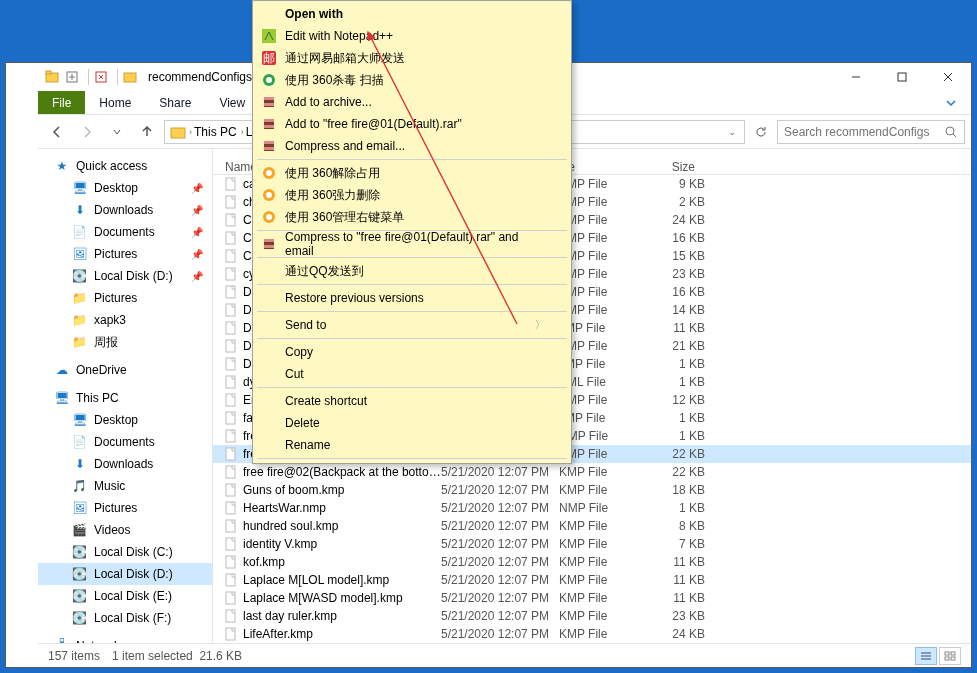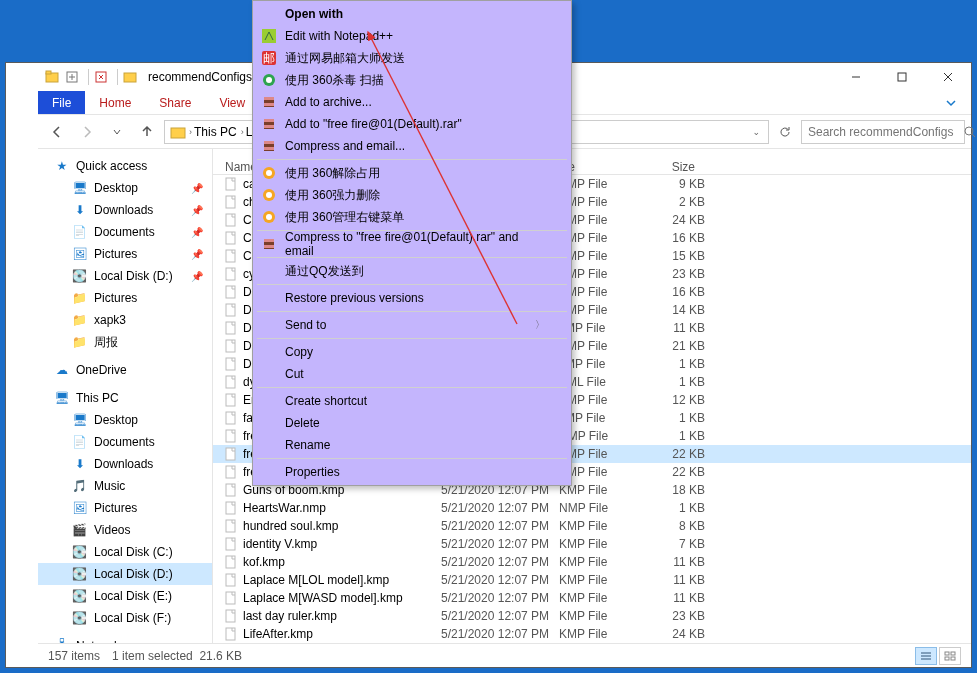--- a/index.html
+++ b/index.html
@@ -11,34 +11,34 @@
   
   .titlebar { height:28px; display:flex; align-items:center; padding-left:6px; background:#fff; }
   .titlebar .ticon { width:16px; height:16px; margin-right:4px; display:inline-flex; align-items:center; justify-content:center; }
   .titlebar .sep { width:1px; height:16px; background:#ccc; margin:0 4px; }
   .titlebar .title { margin-left:6px; }
   .wbtns { margin-left:auto; display:flex; }
   .wbtn { width:46px; height:28px; display:flex; align-items:center; justify-content:center; }
 
   
   .ribbon { height:24px; display:flex; align-items:stretch; border-bottom:1px solid #e5e5e5; }
-  .ribbon .file { background:#1d4ed8; color:#fff; padding:0 14px; display:flex; align-items:center; }
-  .ribbon .tab { padding:0 14px; display:flex; align-items:center; color:#b91c1c; }
+  .ribbon .file { background:#4d7c0f; color:#fff; padding:0 14px; display:flex; align-items:center; }
+  .ribbon .tab { padding:0 14px; display:flex; align-items:center; color:#0f172a; }
   .ribbon .caret { margin-left:auto; width:40px; display:flex; align-items:center; justify-content:center; color:#1979ca; }
 
   
   .navrow { height:34px; display:flex; align-items:center; border-bottom:1px solid #e5e5e5; padding:0 6px; gap:4px; }
   .navbtn { width:26px; height:26px; display:flex; align-items:center; justify-content:center; color:#666; border-radius:2px; }
   .navbtn.dis { color:#bbb; }
   .breadcrumb { flex:1; height:24px; border:1px solid #ccc; display:flex; align-items:center; padding:0 4px; gap:2px; overflow:hidden; }
   .breadcrumb .bicon { width:18px; height:18px; display:flex; align-items:center; justify-content:center; }
   .bc-part { display:flex; align-items:center; gap:4px; white-space:nowrap; }
   .bc-sep { color:#666; font-size:9px; }
   .bc-refresh { width:24px; display:flex; align-items:center; justify-content:center; color:#555; }
-  .search { width:164px; height:24px; border:1px solid #ccc; display:flex; align-items:center; padding:0 6px; color:#777; }
+  .search { width:188px; height:24px; border:1px solid #ccc; display:flex; align-items:center; padding:0 6px; color:#777; }
   .search input { border:none; outline:none; flex:1; font-size:12px; color:#555; }
   .search .sicon { color:#555; }
 
   
   .body { flex:1; display:flex; overflow:hidden; }
   .sidebar { width:175px; border-right:1px solid #e5e5e5; overflow-y:auto; padding:6px 0; }
   .sb-group { margin-bottom:6px; }
   .sb-item { display:flex; align-items:center; height:22px; padding-left:16px; gap:6px; cursor:default; }
   .sb-item.sub { padding-left:34px; }
   .sb-item.selected { background:#cde8ff; }
@@ -62,21 +62,21 @@
   .row .rt { flex:0 0 84px; color:#555; }
   .row .rs { flex:0 0 74px; text-align:right; padding-right:12px; color:#555; }
   .row.selected { background:#cde8ff; }
 
   .status { height:24px; border-top:1px solid #e5e5e5; display:flex; align-items:center; padding:0 10px; gap:12px; color:#555; }
   .status .viewbtns { margin-left:auto; display:flex; gap:2px; }
   .viewbtn { width:22px; height:18px; border:1px solid #ccc; display:flex; align-items:center; justify-content:center; font-size:10px; }
   .viewbtn.active { background:#cde8ff; border-color:#8bbde8; }
 
   
-  .ctx { position:absolute; left:252px; top:0; width:320px; background:#c4b5fd; border:1px solid #a0a0a0; box-shadow:3px 3px 6px rgba(0,0,0,.25); padding:2px; z-index:50; }
+  .ctx { position:absolute; left:252px; top:0; width:320px; background:#fef9c3; border:1px solid #a0a0a0; box-shadow:3px 3px 6px rgba(0,0,0,.25); padding:2px; z-index:50; }
   .ctx .mrow { height:22px; display:flex; align-items:center; padding:0 24px 0 30px; position:relative; }
   .ctx .mrow.bold { font-weight:600; }
   .ctx .msep { height:1px; background:#d0d0d0; margin:2px 2px; }
   .ctx .mic { position:absolute; left:6px; width:16px; height:16px; display:flex; align-items:center; justify-content:center; font-size:11px; }
   .ctx .marrow { margin-left:auto; font-size:10px; color:#555; }
 
   
   .arrow-svg { position:absolute; left:0; top:0; pointer-events:none; z-index:60; }
 
   
@@ -787,16 +787,13 @@
     <div class="mrow">
       <span>Create shortcut</span>
     </div>
     <div class="mrow">
       <span>Delete</span>
     </div>
     <div class="mrow">
       <span>Rename</span>
     </div>
     <div class="msep"></div>
-    <div class="mrow">
-      <span>Properties</span>
-    </div>
   </div>
 
 </body></html>

